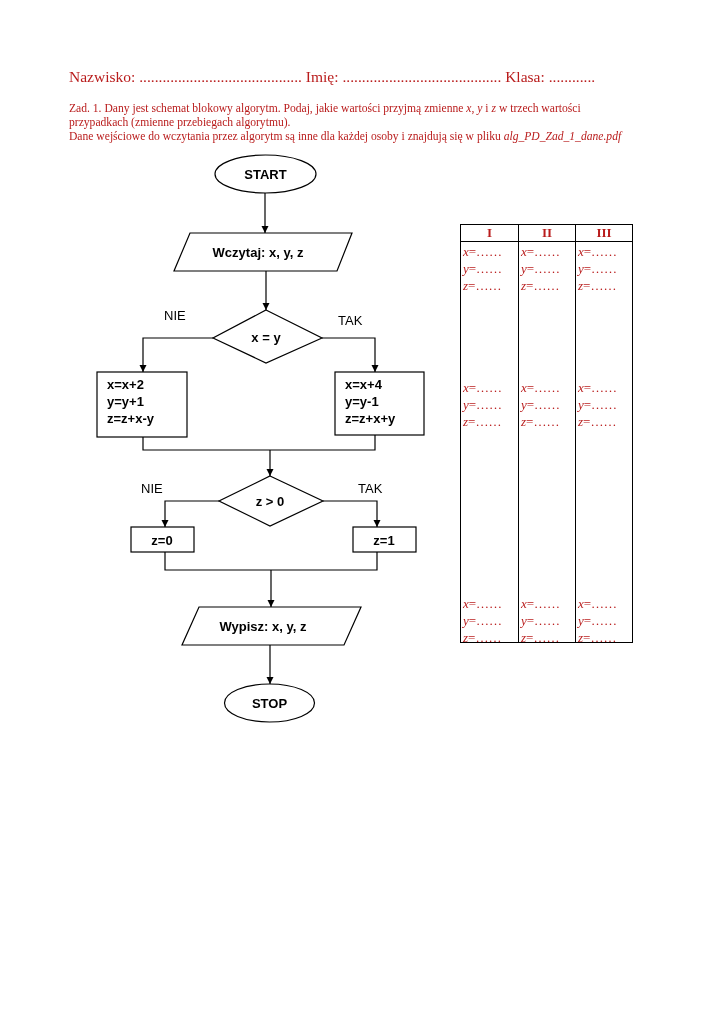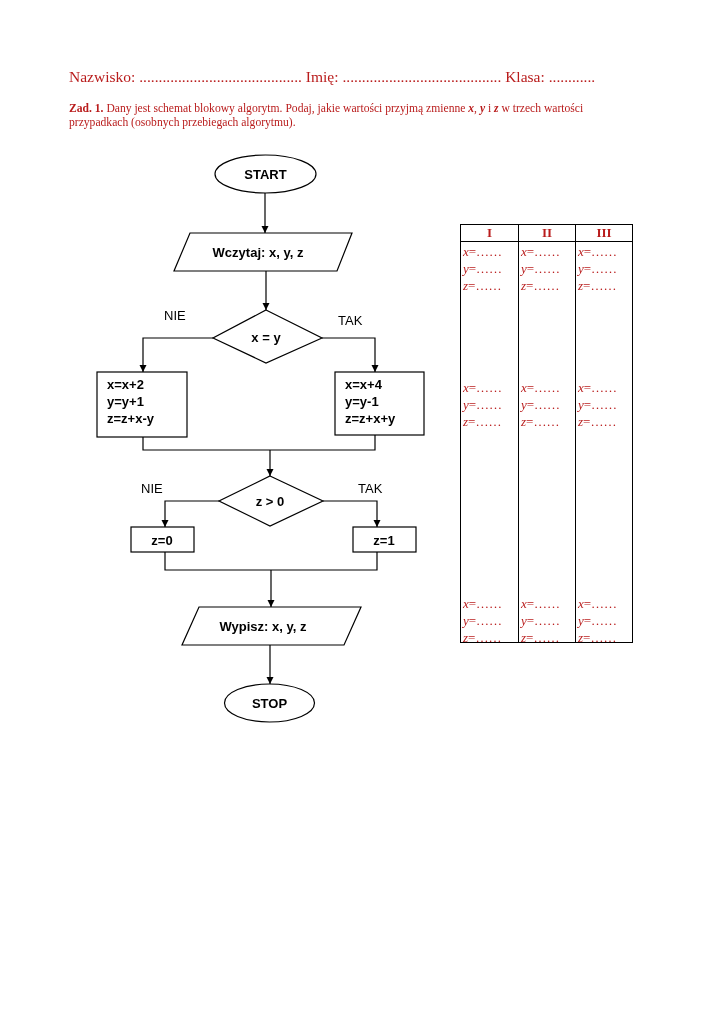--- a/index.html
+++ b/index.html
@@ -1,21 +1,21 @@
 <!DOCTYPE html>
 <html><head>
 <meta charset="utf-8">
 <style>
   html, body { margin: 0; padding: 0; background: #ffffff; }
   body { width: 724px; height: 1024px; position: relative; overflow: hidden; }
   .serif { font-family: "Liberation Serif", "DejaVu Serif", serif; color: #b91c1c; }
   #header-line { position: absolute; left: 69px; top: 68px; font-size: 15.5px; white-space: nowrap; }
   #task { position: absolute; left: 69px; top: 102px; font-size: 11.6px; line-height: 14px; width: 600px; }
   #task .line { white-space: nowrap; }
-  #task b { font-weight: bold; }
+  #task b { font-weight: normal; }
   #flow { position: absolute; left: 0; top: 0; }
   #flow text { font-family: "Liberation Sans", "DejaVu Sans", sans-serif; fill: #000; }
   #flow .b { font-weight: bold; font-size: 13px; }
   #flow .lbl { font-size: 13px; }
   #results { position: absolute; left: 460px; top: 224px; border-collapse: collapse; }
   #results th, #results td { border: 1px solid #000; padding: 0; vertical-align: top; }
   #results th { height: 16px; font-size: 13px; font-weight: bold; text-align: center; line-height: 16px; }
   #results td { height: 400px; width: 56px; }
   .col-I { width: 57px; } .col-II { width: 56px; } .col-III { width: 54px; }
   .cell { position: relative; height: 400px; }
@@ -30,21 +30,22 @@
   <span>Nazwisko:</span>
   <span>..........................................</span>
   <span>Imię:</span>
   <span>.........................................</span>
   <span>Klasa:</span>
   <span>............</span>
 </div>
 
 <div id="task" class="serif">
   <div class="line"><b>Zad. 1.</b><span> Dany jest schemat blokowy algorytm. Podaj, jakie wartości przyjmą zmienne </span><b><i>x</i></b><span>, </span><b><i>y</i></b><span> i </span><b><i>z</i></b><span> w trzech wartości</span></div>
-  <div class="line">przypadkach (osobnych przebiegach algorytmu).</div>
+  <div class="line">przypadkach (zmienne przebiegach algorytmu).</div>
+  <div class="line"><span>Dane wejściowe do wczytania przez algorytm są inne dla każdej osoby i znajdują się w pliku </span><b><i>alg_PD_Zad_1_dane.pdf</i></b></div>
 </div>
 
 <svg id="flow" width="724" height="1024">
   <defs>
     <marker id="arr" viewBox="0 0 10 10" refX="10" refY="5" markerWidth="6" markerHeight="6" orient="auto">
       <path d="M0,0 L10,5 L0,10 z" fill="#000"></path>
     </marker>
   </defs>
   <g stroke="#000" stroke-width="1.2" fill="none">
 

